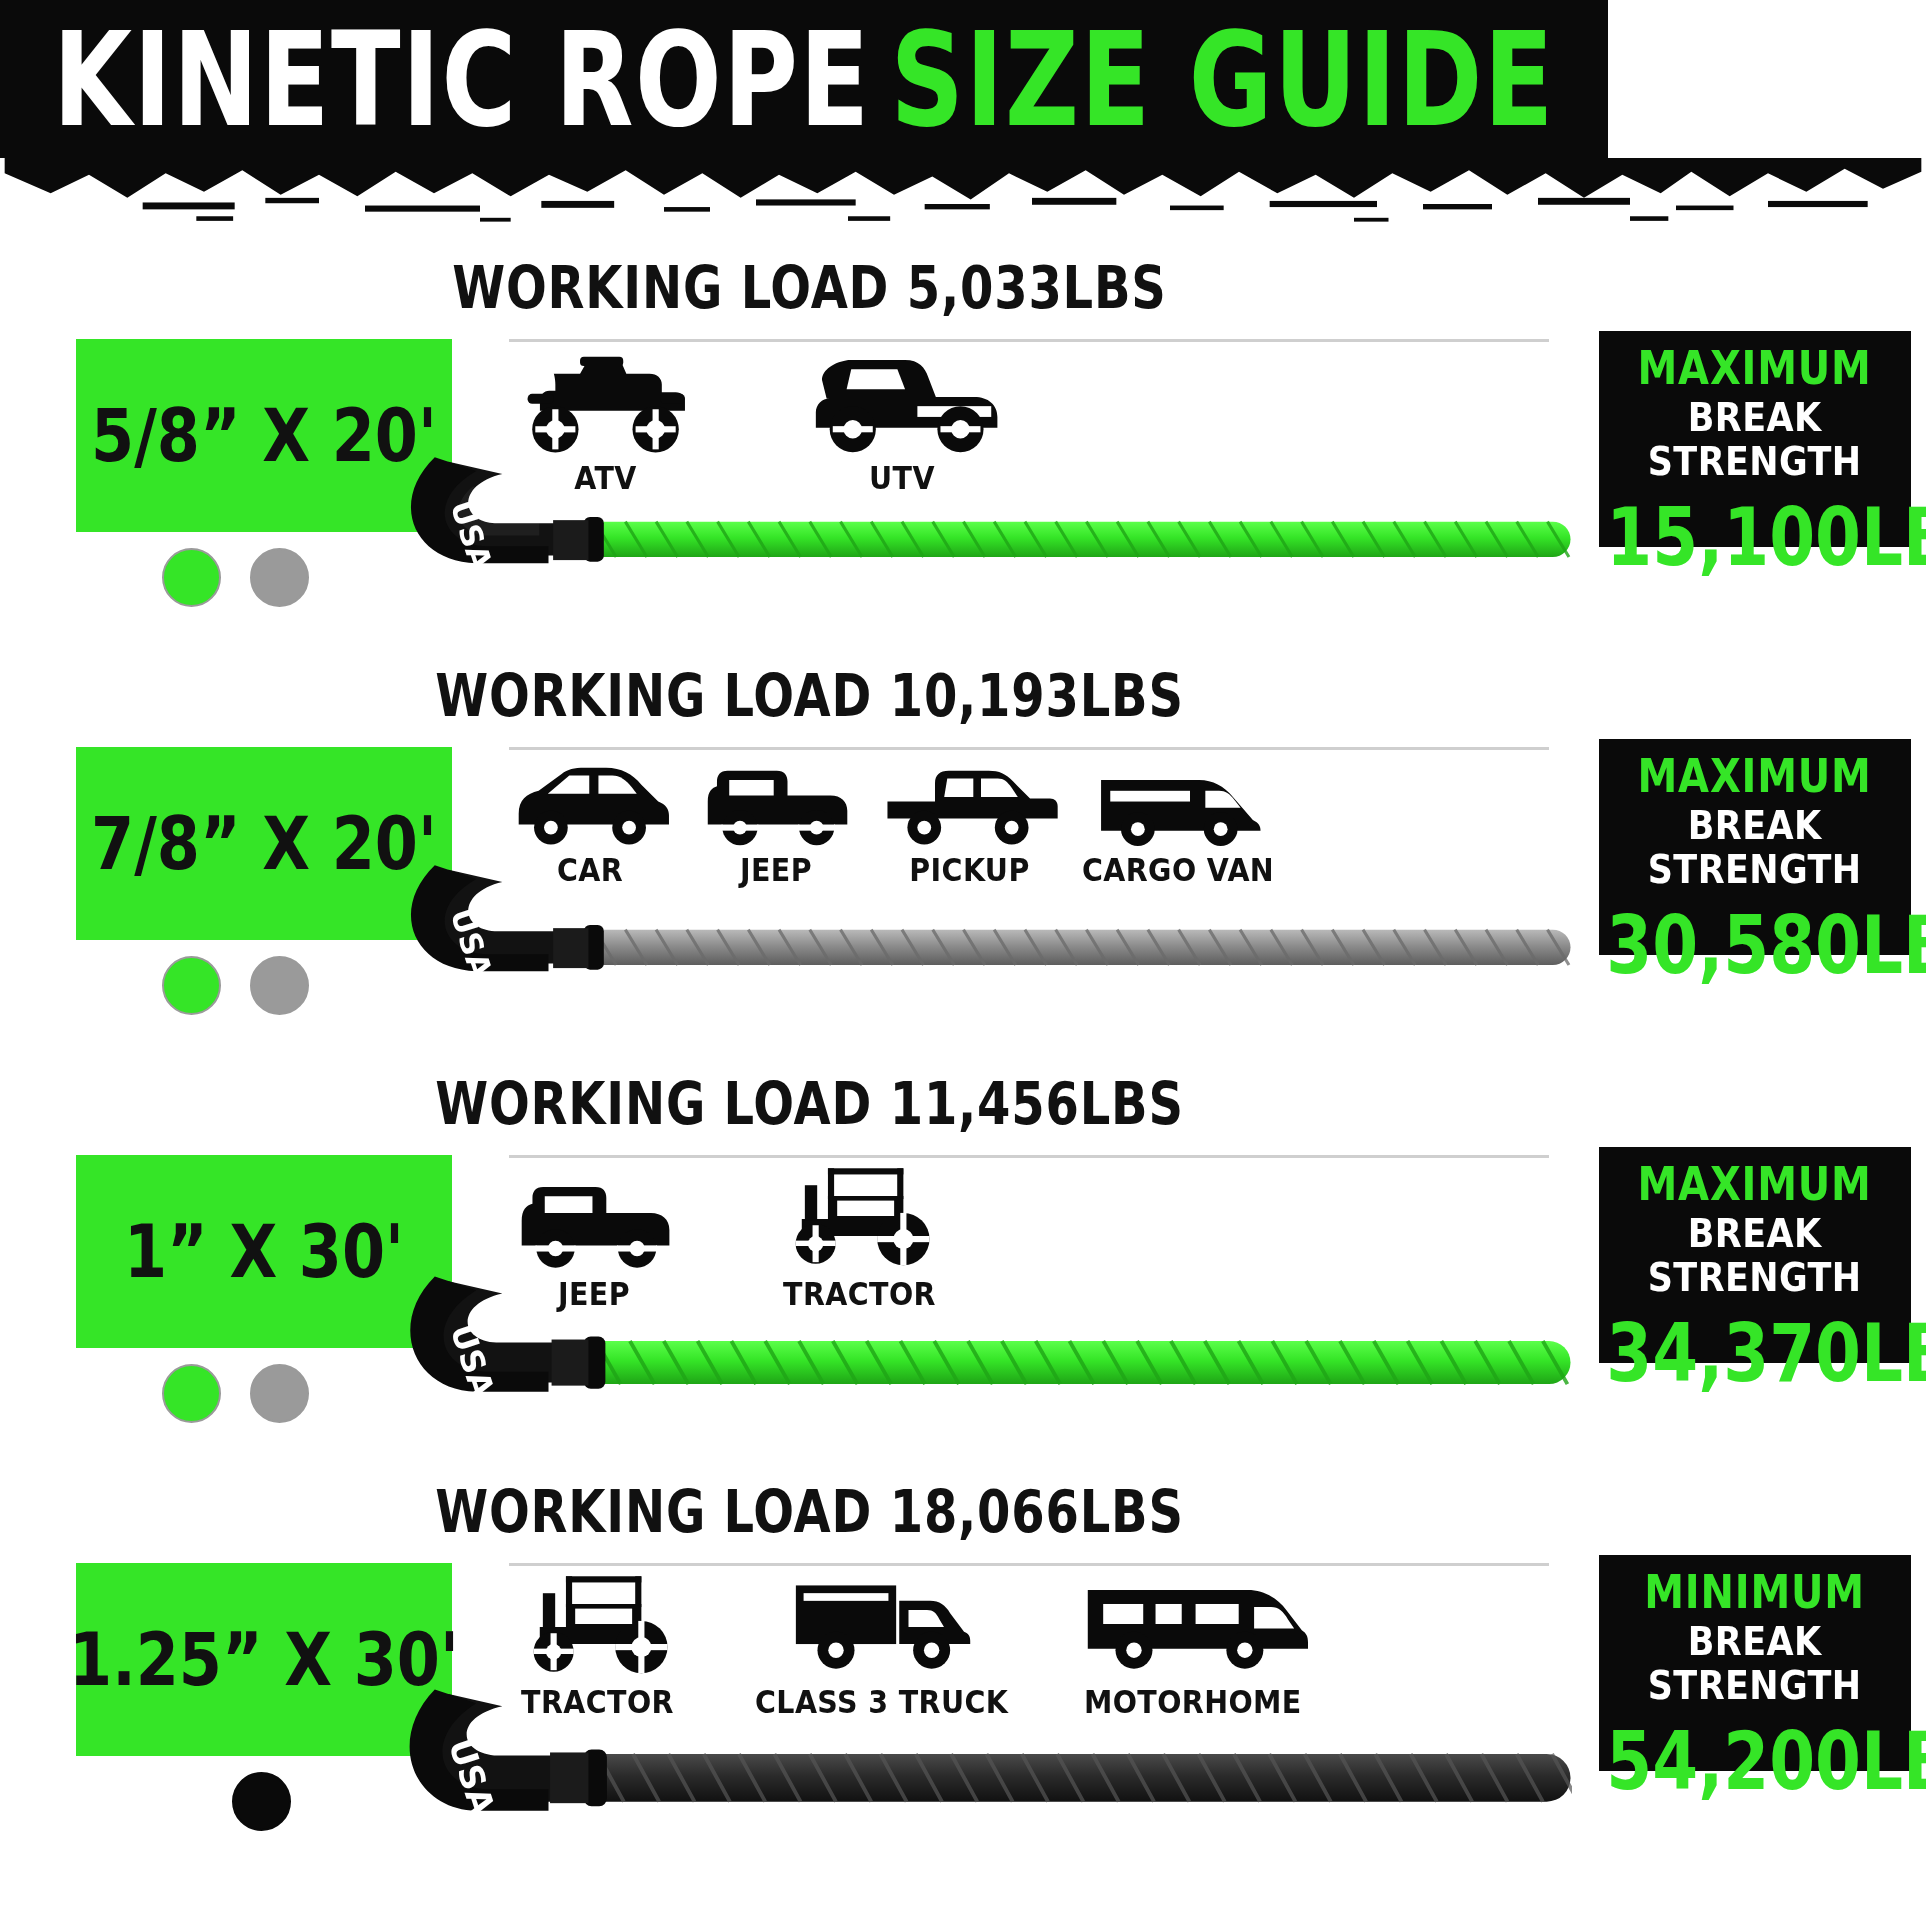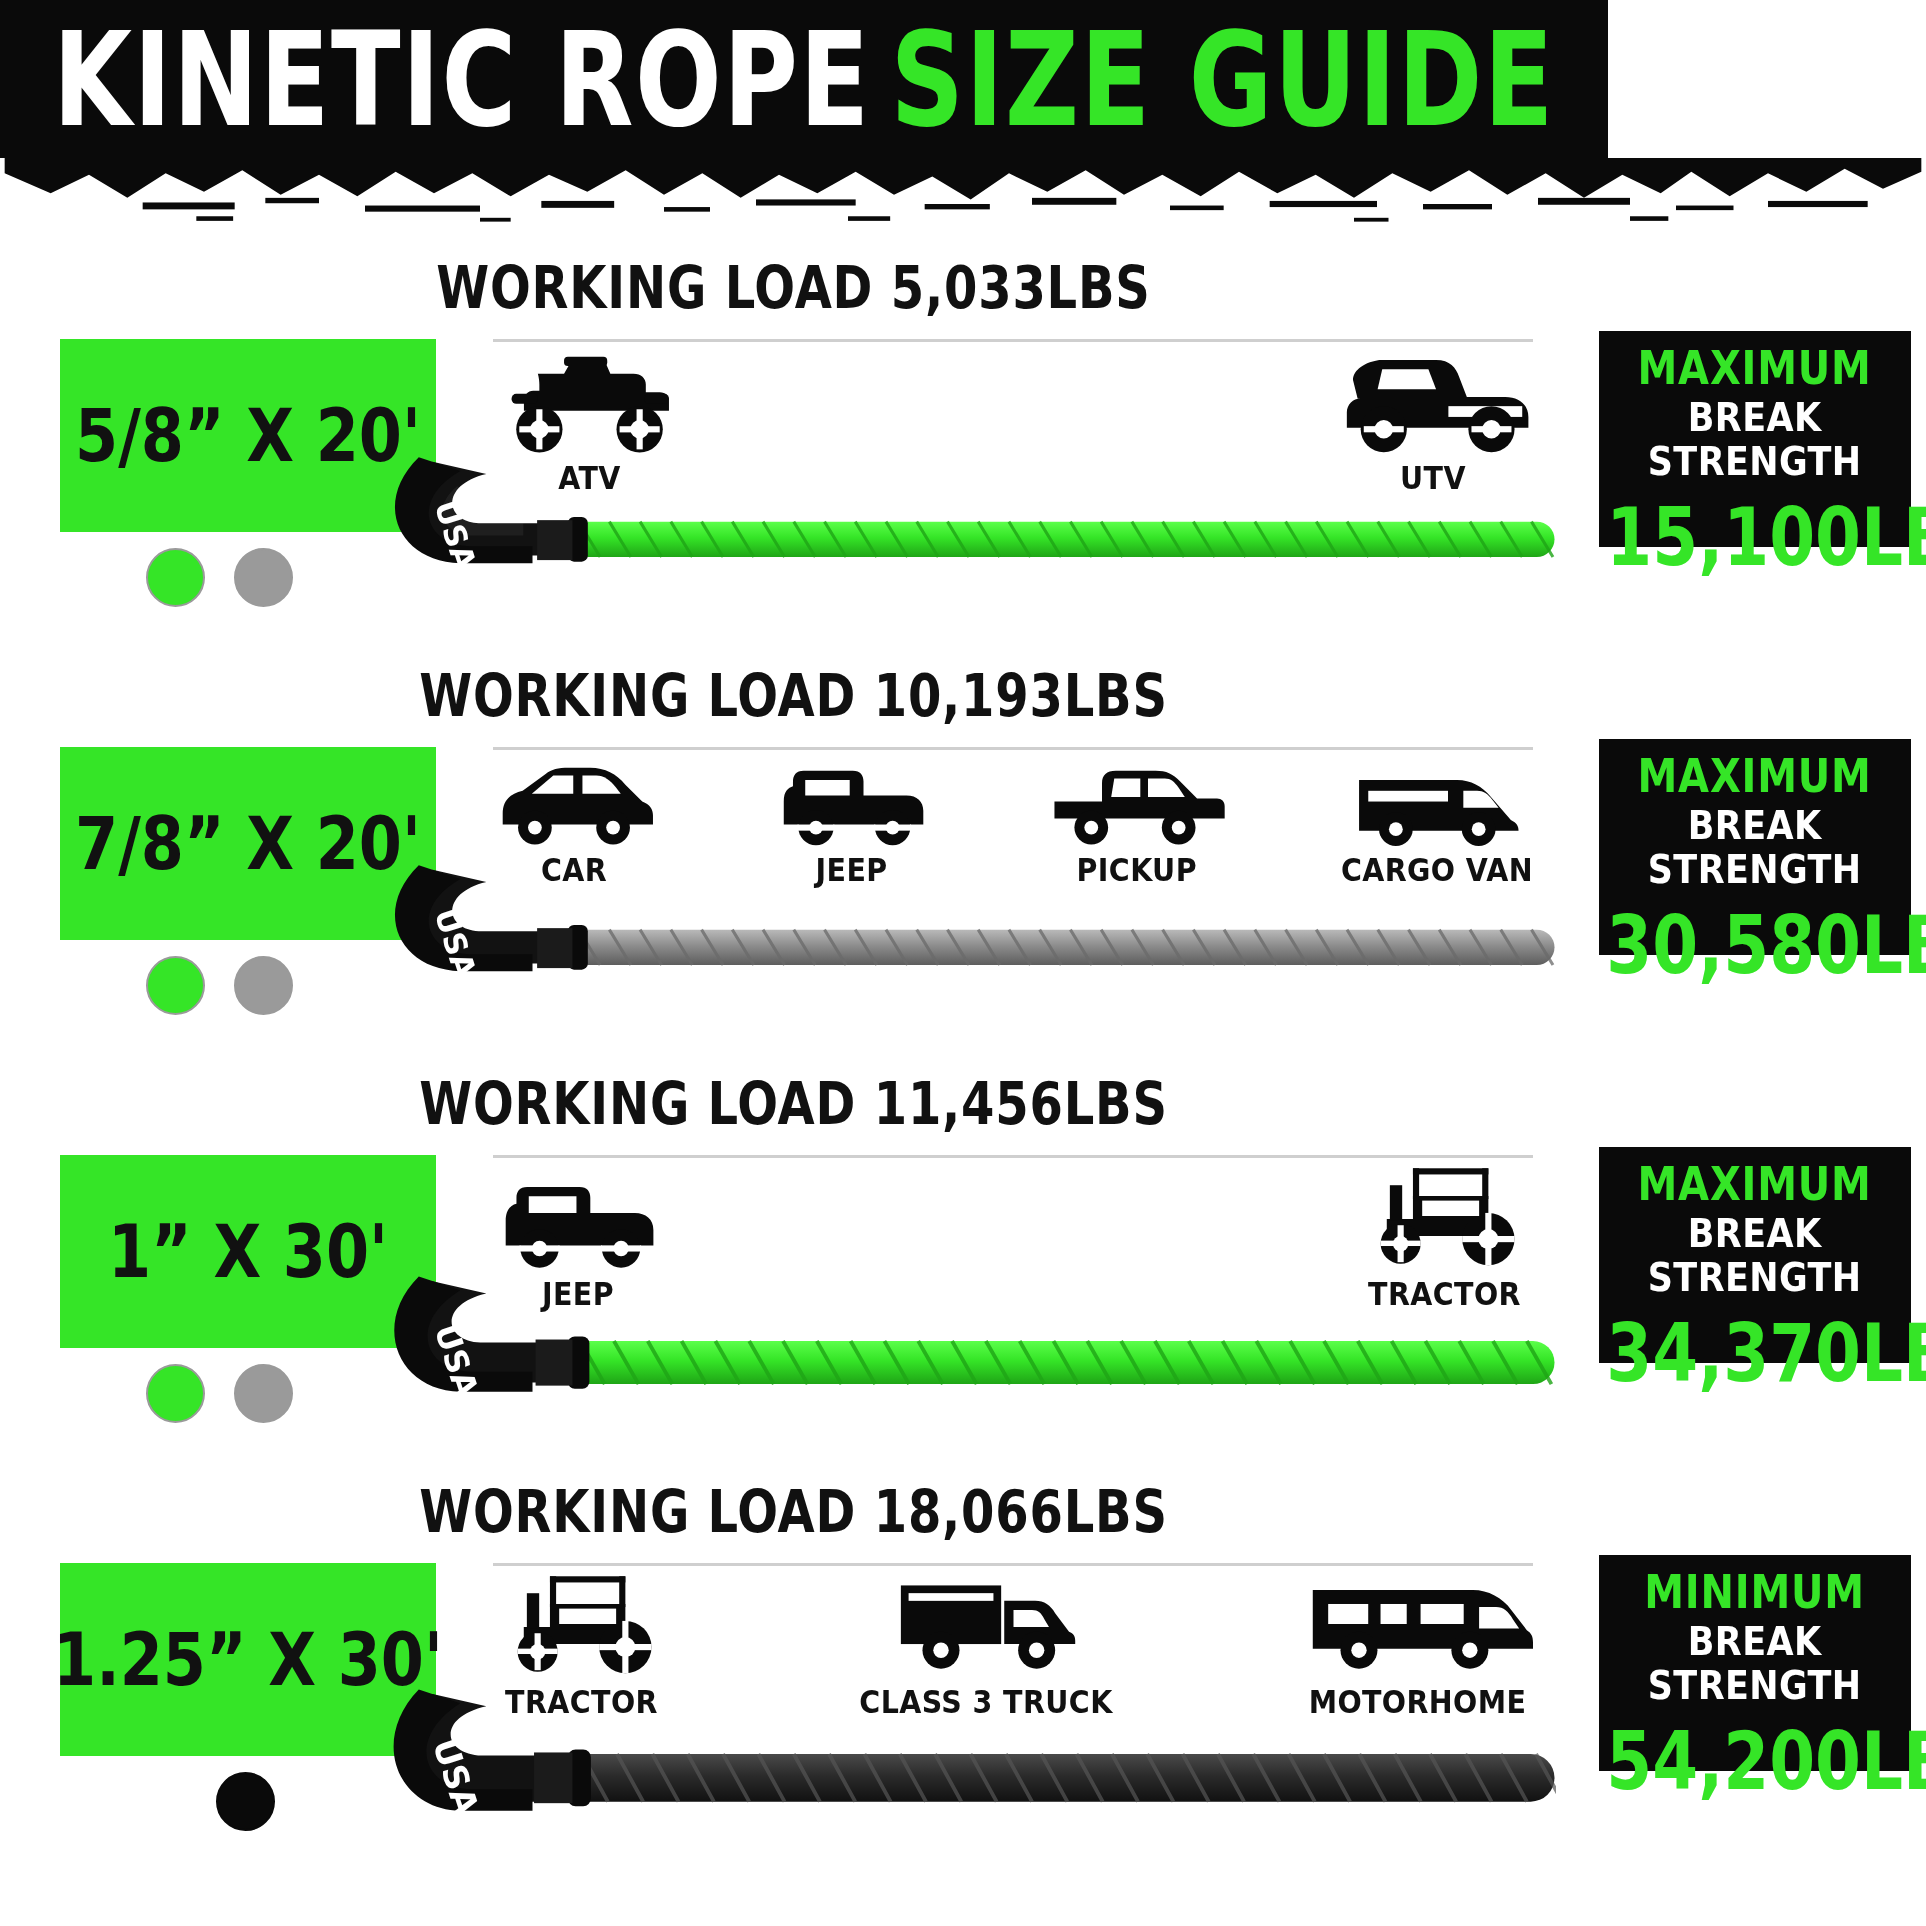--- a/index.html
+++ b/index.html
@@ -33,21 +33,21 @@
 
   
   .torn {
     position: absolute; top: 158px; left: 0;
     width: 1926px; height: 92px;
     overflow: hidden;
   }
   .torn svg { display: block; }
 
   
-  .rows { position: absolute; top: 254px; left: 0; width: 1926px; }
+  .rows { position: absolute; top: 254px; left: 0; width: 1926px; padding-left: 16px; }
   .row { position: relative; height: 408px; }
 
   .wl-title {
     position: absolute;
     top: 4.6px;
     left: 0; width: 1587px;
     text-align: center;
     font-family: "DejaVu Sans", sans-serif;
     font-weight: 700;
     font-size: 48px;
@@ -90,21 +90,21 @@
   .sw { width: 59px; height: 59px; border-radius: 50%; }
   .sw.green { background:#35e527; border:2.3px solid #9a9a9a; }
   .sw.gray  { background:#9a9a9a; border:2.3px solid #9a9a9a; }
   .sw.black { background:#0a0a0a; border:2.3px solid #0a0a0a; }
 
   
   .vehicles {
     position: absolute;
     top: 92px;
     left: 493px; width: 1040px;
-    display: flex; justify-content: space-between; align-items: flex-end;
+    display: flex; justify-content: flex-start; align-items: flex-end;
     gap: 54px;
   }
   .veh { display: flex; flex-direction: column; align-items: center; }
   .veh svg { display:block; }
   .veh-label {
     margin-top: 7.7px;
     font-family: "DejaVu Sans", sans-serif;
     font-weight: 700;
     font-size: 28.5px;
     color: #111;

